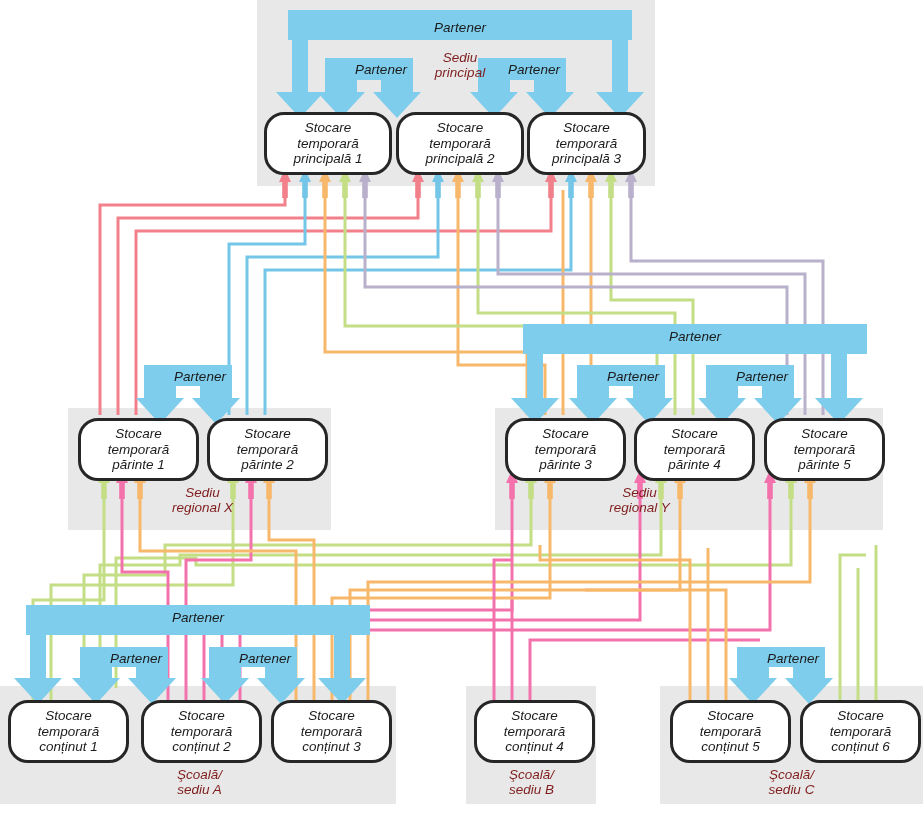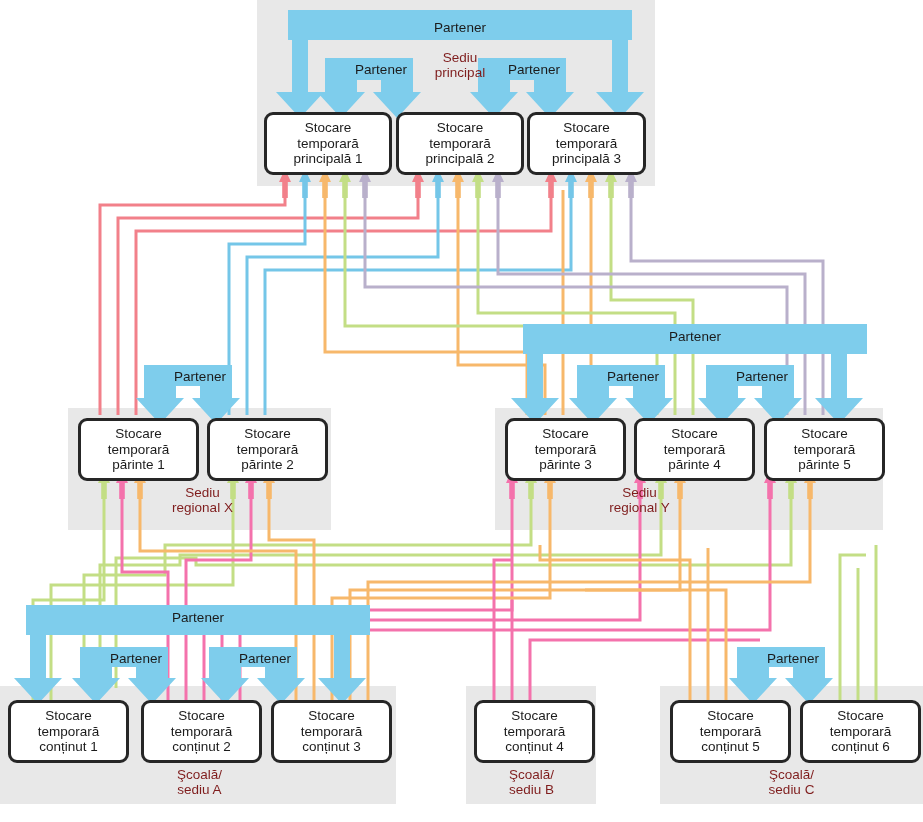--- a/index.html
+++ b/index.html
@@ -1,21 +1,21 @@
 <!DOCTYPE html>
 <html><head>
 <meta charset="utf-8">
 <style>
   html,body{margin:0;padding:0;background:#ffffff;}
   body{font-family:"Liberation Sans","DejaVu Sans",sans-serif;}
-  #stage{position:relative;width:923px;height:804px;overflow:hidden;background:#fff;}
+  #stage{position:relative;width:923px;height:804px;overflow:hidden;background:#fff;font-style:italic;}
   #wires{position:absolute;left:0;top:0;width:923px;height:822px;}
   .zone{position:absolute;background:#e8e8e8;}
   .zone-label{position:absolute;font-size:13.5px;color:#7f1d1d;text-align:center;line-height:15px;white-space:pre-line;}
-  .cache{position:absolute;background:#ffffff;border:3px solid #262626;border-radius:9px;
+  .cache{position:absolute;background:#ffffff;border:3px solid #262626;border-radius:20px;
          display:flex;align-items:center;justify-content:center;text-align:center;
          font-size:13.5px;color:#1b1b1b;line-height:15.5px;white-space:pre-line;z-index:6;}
   .ptext{position:absolute;font-size:13.5px;color:#1b1b1b;z-index:5;text-align:center;}
 </style>
 </head>
 <body>
 
 <div id="stage">
 
   <div class="zone" style="left:257px;top:0px;width:398px;height:186px;"></div>

